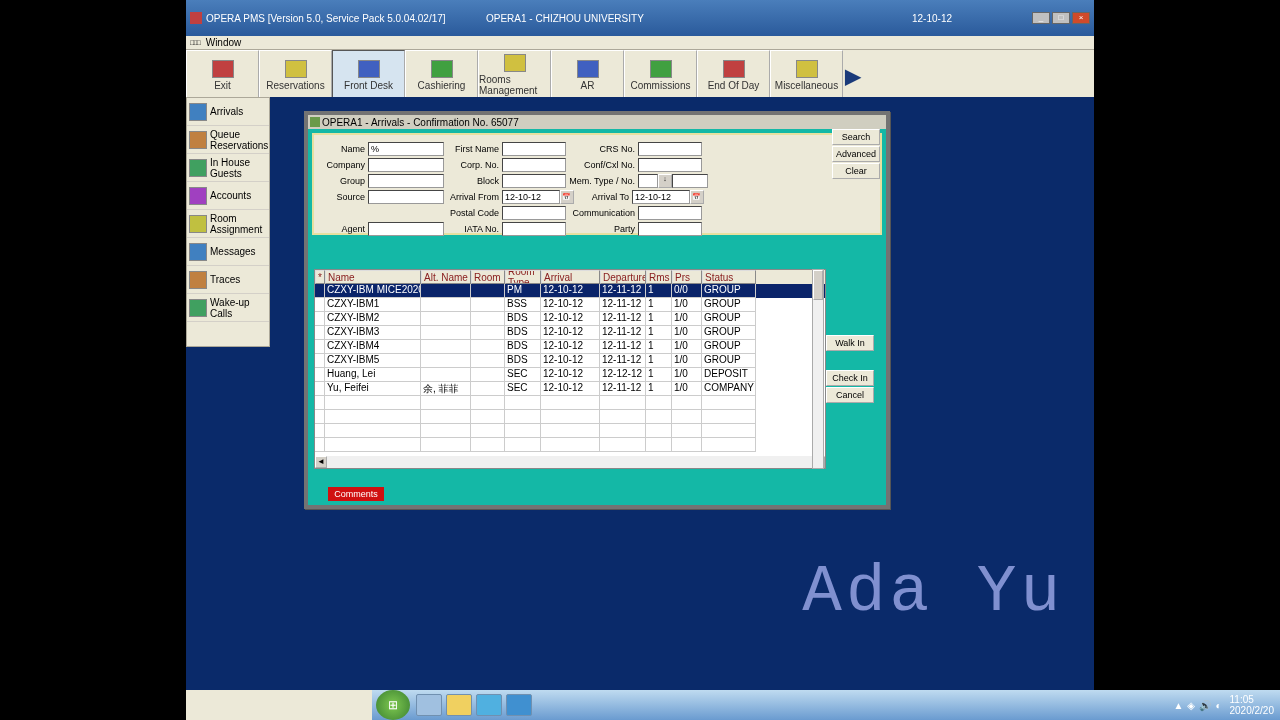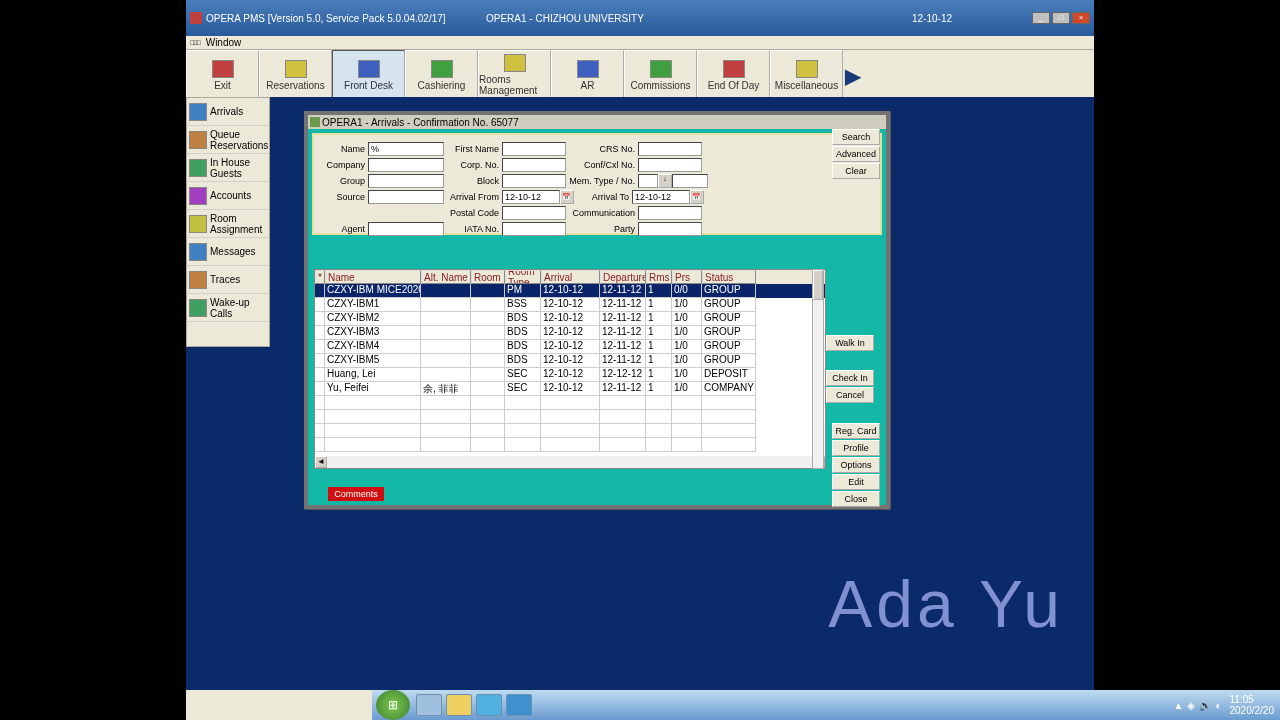--- a/index.html
+++ b/index.html
@@ -55,21 +55,21 @@
 .gc { border-right: 1px solid #ccc; border-bottom: 1px solid #ccc; padding: 0 2px; overflow: hidden; white-space: nowrap; }
 .c1w{width:10px}.c2w{width:96px}.c3w{width:50px}.c4w{width:34px}.c5w{width:36px}.c6w{width:59px}.c7w{width:46px}.c8w{width:26px}.c9w{width:30px}.c10w{width:54px}
 .hscroll { position: absolute; bottom: 0; left: 0; right: 0; height: 12px; background: #ece9d8; display: flex; }
 .hscroll .sbtn { width: 12px; height: 12px; background: #d4d0c8; border: 1px outset #fff; font-size: 8px; text-align: center; }
 .hscroll .track { flex: 1; background: #f0f0f0; }
 .vscroll { position: absolute; top: 154px; right: 62px; width: 12px; height: 200px; background: #f0f0f0; border: 1px solid #aaa; }
 .vscroll .thumb { width: 10px; height: 30px; background: #d4d0c8; border: 1px outset #fff; }
 .comments-btn { position: absolute; left: 20px; top: 372px; width: 56px; height: 14px; background: #d01010; color: #fff; font-size: 9px; text-align: center; line-height: 14px; }
 .action-col2 { position: absolute; right: 10px; top: 220px; width: 50px; }
 .action-col3 { position: absolute; right: 4px; top: 308px; width: 50px; }
-.watermark { position: absolute; right: 30px; bottom: 48px; font-family: Liberation Sans, sans-serif; font-size: 66px; color: #8090d0; letter-spacing: 4px; }
+.watermark { position: absolute; right: 30px; bottom: 60px; font-family: Liberation Mono, monospace; font-size: 66px; color: #8090d0; letter-spacing: 4px; }
 .taskbar { position: absolute; left: 186px; bottom: 0; width: 908px; height: 30px; background: linear-gradient(to bottom, #bfdbf0, #6a9bd0); display: flex; align-items: center; }
 .startbtn { width: 34px; height: 30px; background: radial-gradient(circle, #7ec850, #3a8030); border-radius: 50%; margin: 0 4px; display: flex; align-items: center; justify-content: center; color: #fff; font-size: 12px; }
 .tray-ico { width: 26px; height: 22px; background: #a0c0e0; border: 1px solid #7090b0; margin: 0 2px; border-radius: 2px; }
 .systray { margin-left: auto; display: flex; align-items: center; padding-right: 6px; font-size: 9px; color: #fff; }
 .systray .si { margin: 0 2px; }
 .clock { line-height: 1.1; margin-left: 6px; }
 </style>
 </head>
 <body>
 
@@ -400,27 +400,20 @@
       <div class="vscroll">
           <div class="thumb"></div>
         </div>
 
       <div class="action-col2">
         <div class="abtn">Walk In</div>
         <div style="height:18px"></div>
         <div class="abtn">Check In</div>
         <div class="abtn">Cancel</div>
       </div>
-      <div class="action-col3">
-        <div class="abtn">Reg. Card</div>
-        <div class="abtn">Profile</div>
-        <div class="abtn">Options</div>
-        <div class="abtn">Edit</div>
-        <div class="abtn">Close</div>
-      </div>
 
       <div class="comments-btn">Comments</div>
     </div>
 
     <div class="watermark">Ada Yu</div>
   </div>
 
   <div class="taskbar">
     <div class="startbtn">⊞</div>
     <div class="tray-ico"></div>

